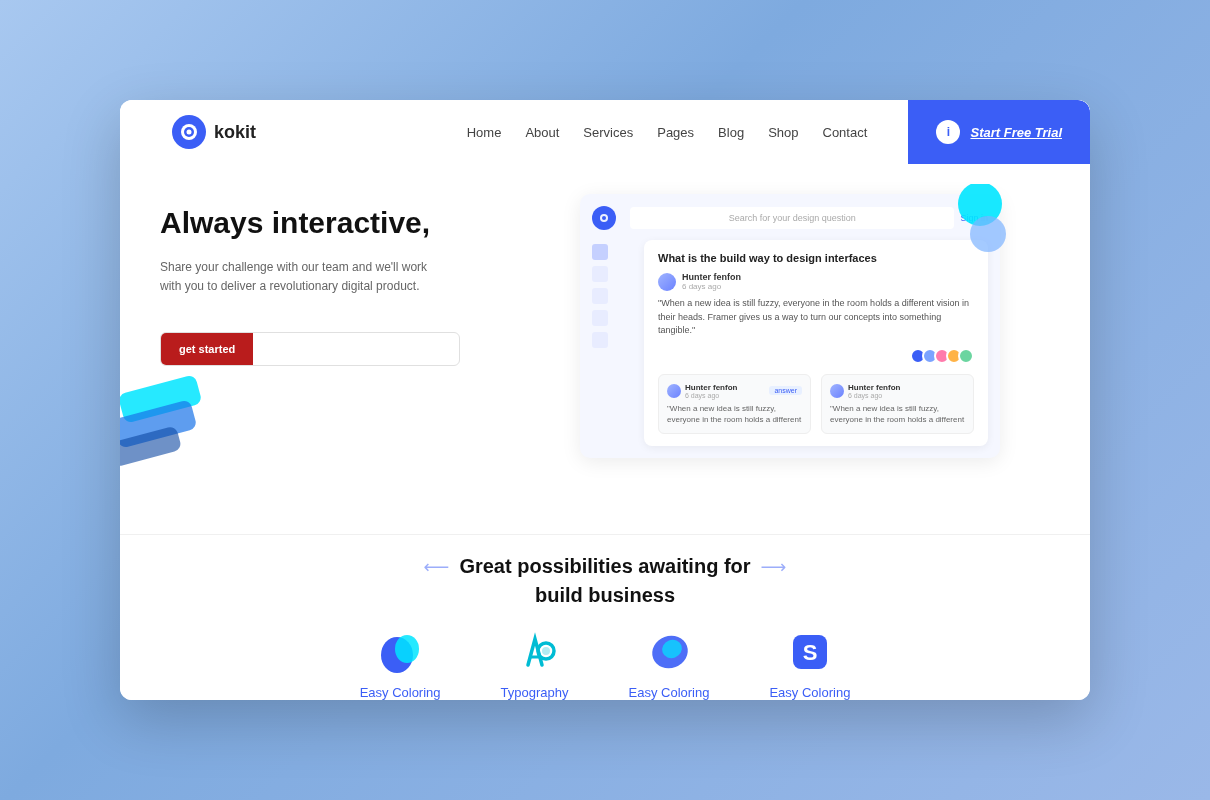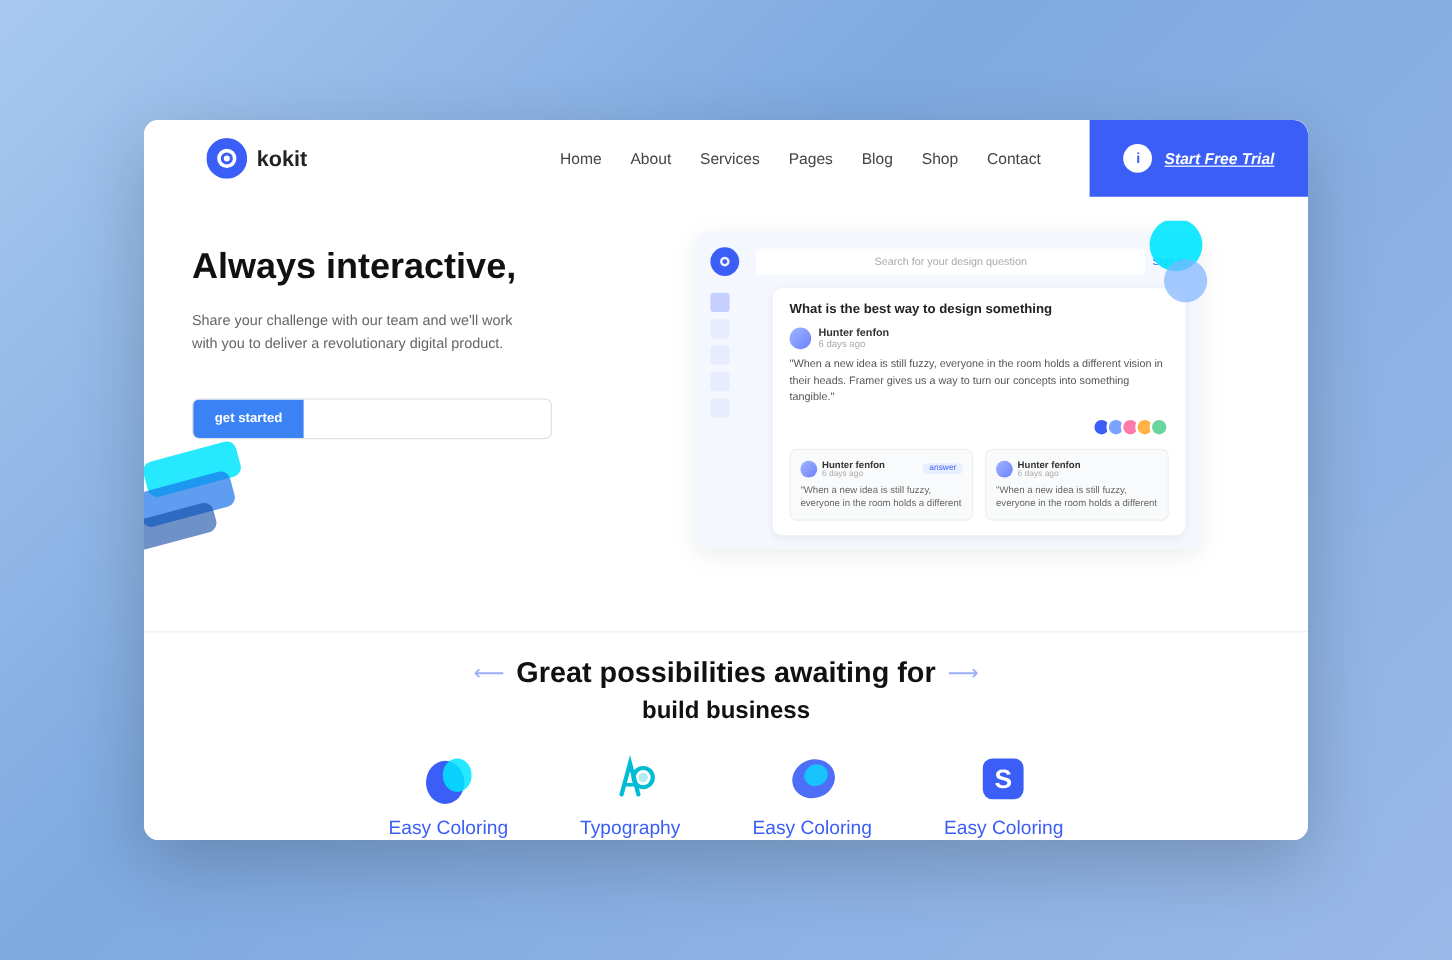--- a/index.html
+++ b/index.html
@@ -138,21 +138,21 @@
     .email-input {
       flex: 1;
       border: none;
       outline: none;
       padding: 10px 14px;
       font-size: 11px;
       color: #999;
       background: #fff;
     }
     .get-started-btn {
-      background: #3b82f6;
+      background: #b91c1c;
       color: #fff;
       border: none;
       padding: 10px 18px;
       font-size: 11px;
       font-weight: 600;
       cursor: pointer;
       white-space: nowrap;
     }
 
     
@@ -356,21 +356,21 @@
       margin-bottom: 6px;
     }
 
     .deco-arrow {
       color: #3b5ef6;
       font-size: 18px;
       opacity: 0.5;
     }
 
     .section-title {
-      font-size: 24px;
+      font-size: 20px;
       font-weight: 800;
       color: #111;
     }
 
     .section-subtitle {
       font-size: 20px;
       font-weight: 800;
       color: #111;
       margin-bottom: 20px;
     }
@@ -387,21 +387,21 @@
       align-items: center;
       gap: 8px;
     }
 
     .feature-icon {
       width: 50px;
       height: 50px;
     }
 
     .feature-label {
-      font-size: 16px;
+      font-size: 13px;
       color: #3b5ef6;
       font-weight: 500;
     }
   </style>
 </head>
 <body>
 
 <div class="website-card">
 
   <div class="header">
@@ -481,21 +481,21 @@
 
           <div style="display:flex; flex-direction:column; gap:6px; padding-top:4px;">
             <div style="width:16px;height:16px;background:#c5d0ff;border-radius:3px;"></div>
             <div style="width:16px;height:16px;background:#e8ecff;border-radius:3px;"></div>
             <div style="width:16px;height:16px;background:#e8ecff;border-radius:3px;"></div>
             <div style="width:16px;height:16px;background:#e8ecff;border-radius:3px;"></div>
             <div style="width:16px;height:16px;background:#e8ecff;border-radius:3px;"></div>
           </div>
 
           <div class="mock-content-area">
-            <div class="mock-question">What is the best way to design something</div>
+            <div class="mock-question">What is the build way to design interfaces</div>
             <div class="mock-user-row">
               <div class="mock-avatar"></div>
               <div>
                 <div class="mock-username">Hunter fenfon</div>
                 <div class="mock-time">6 days ago</div>
               </div>
             </div>
             <div class="mock-quote">"When a new idea is still fuzzy, everyone in the room holds a different vision in their heads. Framer gives us a way to turn our concepts into something tangible."</div>
             <div class="mock-avatars-row">
               <div class="mock-avatar-sm"></div>

